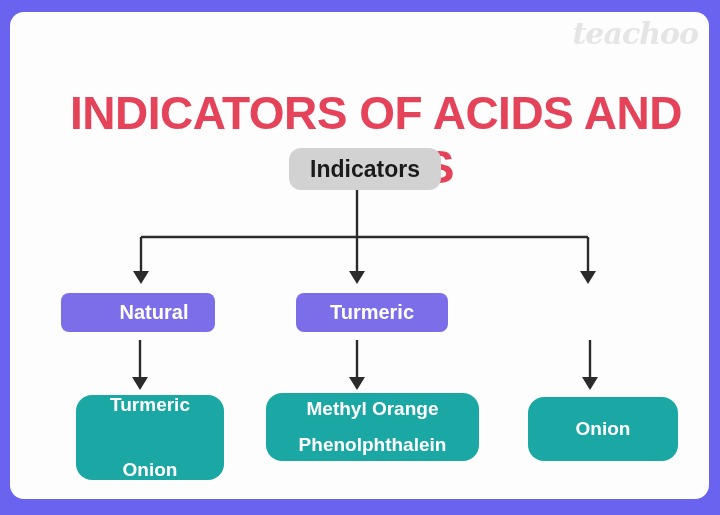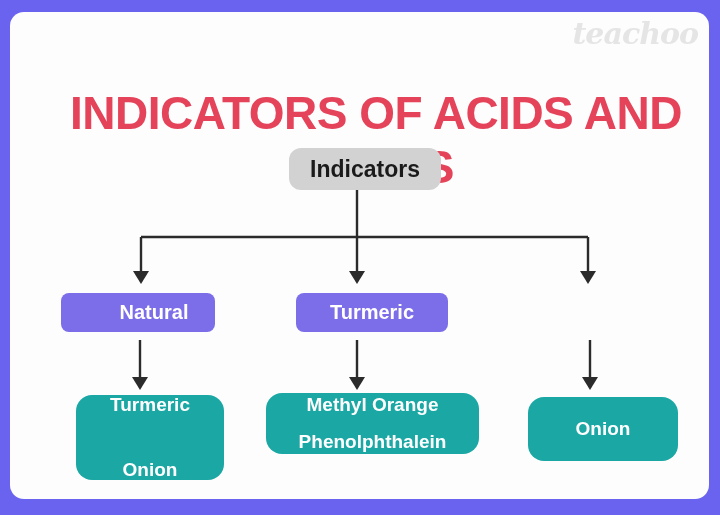--- a/index.html
+++ b/index.html
@@ -87,21 +87,21 @@
   .node-cat.natural   { left: 53px;  width: 154px; padding-left: 32px; }
   .node-cat.synthetic { left: 288px; width: 152px; }
   .node-cat.olfactory { left: 514px; width: 154px; }
   .node-leaf {
     background: #1ba8a5;
     border-radius: 16px;
     color: #ffffff;
     font-size: 19px;
   }
   .node-leaf.leaf-natural   { left: 68px;  top: 395px; width: 148px; height: 85px; gap: 29px; }
-  .node-leaf.leaf-synthetic { left: 258px; top: 393px; width: 213px; height: 61px; }
+  .node-leaf.leaf-synthetic { left: 258px; top: 393px; width: 213px; height: 68px; }
   .node-leaf.leaf-olfactory { left: 520px; top: 397px; width: 150px; height: 64px; }
   .leaf-line {
     display: block;
     line-height: 1.9;
   }
 </style>
 </head>
 <body>
 
 <div class="card"></div>

